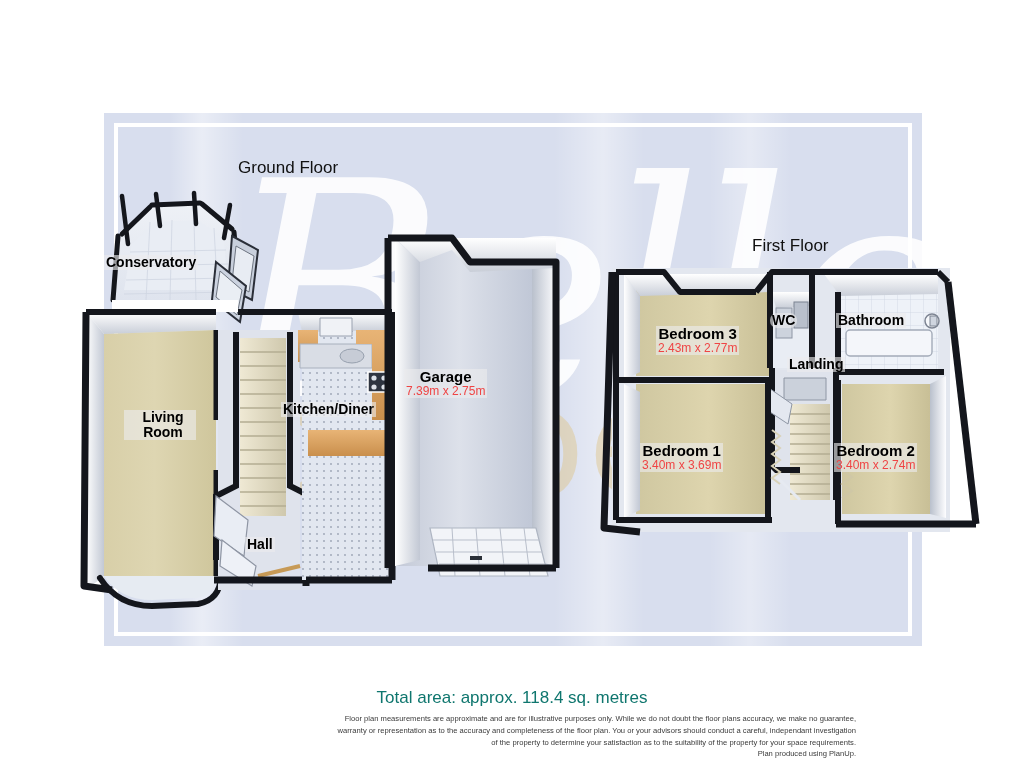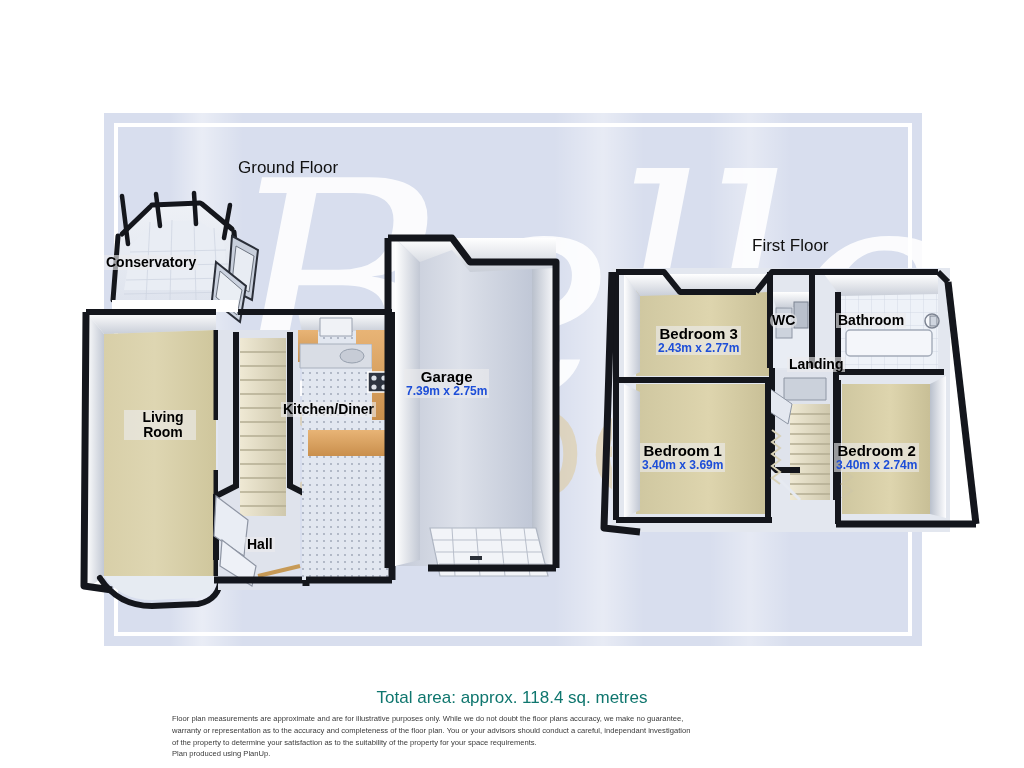--- a/index.html
+++ b/index.html
@@ -110,39 +110,39 @@
     line-height: 1.08;
   }
   .room-label .rname {
     display: block;
     font-size: 14px;
     font-weight: bold;
   }
   .room-label .rdim {
     display: block;
     font-size: 12px;
-    font-weight: bold;
-    color: #1d4ed8;
+    font-weight: normal;
+    color: #ef4444;
   }
   .room-label.big .rname { font-size: 15px; }
 
   
   #total-area {
     position: absolute;
     left: 0; top: 688px;
     width: 1024px;
     text-align: center;
     font-size: 17px;
     color: #0f766e;
   }
   #disclaimer {
     position: absolute;
-    left: 172px; top: 713px;
+    left: 156px; top: 713px;
     width: 700px;
-    text-align: left;
+    text-align: right;
     font-size: 7.6px;
     line-height: 1.55;
     color: #3a3a3a;
   }
   #disclaimer p { margin: 0; }
 
   
   .fp-svg { position: absolute; left: 0; top: 0; }
 </style>
 </head>

